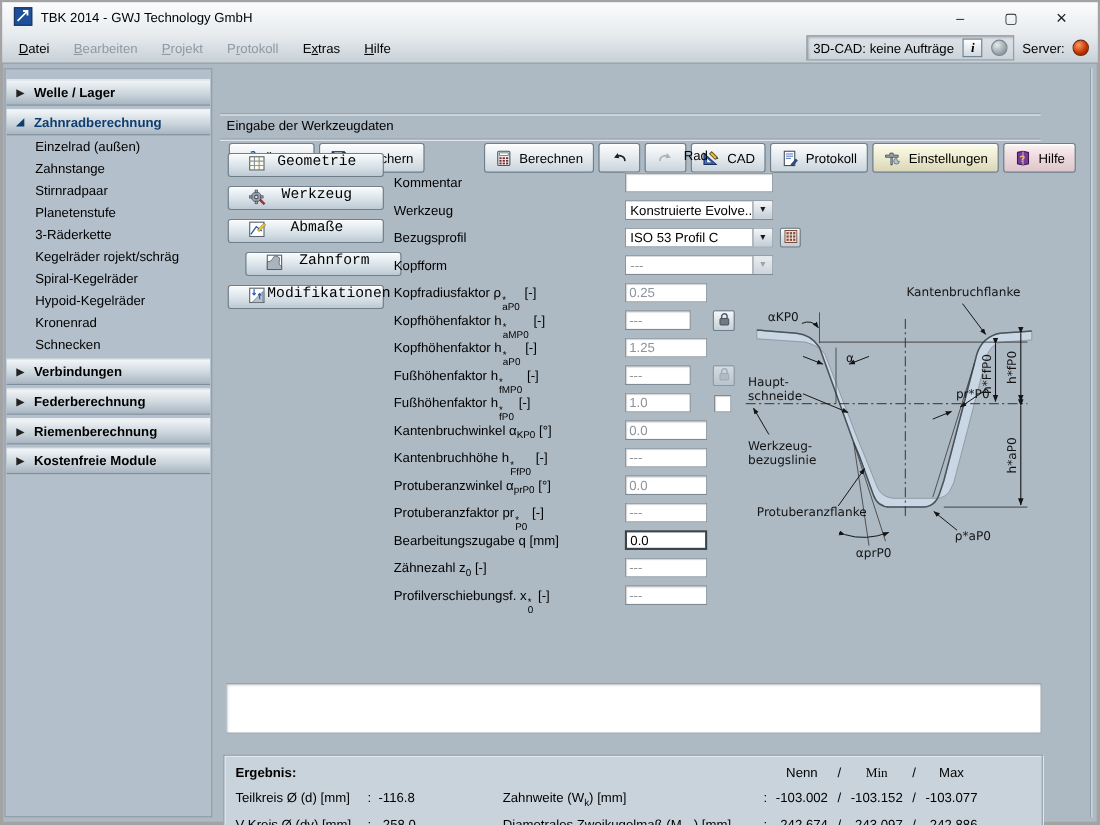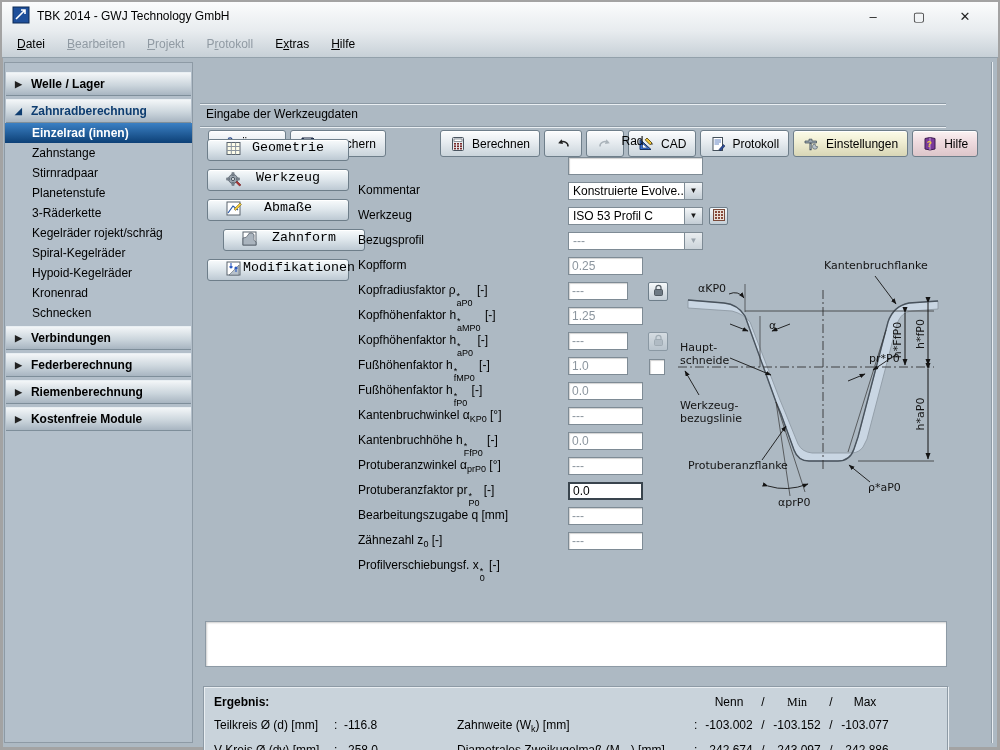--- a/index.html
+++ b/index.html
@@ -58,21 +58,21 @@
   .section-title{position:absolute;left:203px;top:107px;}
   .rad-header{position:absolute;left:565px;top:134px;width:135px;text-align:center;}
   
   .nav-btn{position:absolute;left:204px;width:142px;height:22px;display:flex;align-items:flex-start;
     background:linear-gradient(#f8fbfc,#e0e8ed 45%,#bdc9d3);
     border:1px solid #6e7e8a;border-radius:3px;box-shadow:inset 0 1px 0 #fff;
     padding:0 17px;box-sizing:border-box;font-family:Liberation Mono, monospace;}
   .nav-btn .icon{width:20px;display:inline-flex;}
   .nav-btn .lbl{flex:1;text-align:center;}
   
-  .flabel{position:absolute;left:355px;height:19px;line-height:19px;white-space:nowrap;margin-top:24px;}
+  .flabel{position:absolute;left:355px;height:19px;line-height:19px;white-space:nowrap;}
   .tinput{position:absolute;height:18px;box-sizing:border-box;background:#fff;
     border:1px solid #7e8b95;box-shadow:inset 1px 1px 1px rgba(0,0,0,.18);
     font:12px "Liberation Sans",sans-serif;padding:0 3px;color:#000;}
   .tinput.disabled{color:#8b959e;}
   .tinput.activef{border:2px solid #39444d;box-shadow:none;}
   .selectbox{position:absolute;height:18px;box-sizing:border-box;background:#fff;
     border:1px solid #7e8b95;display:flex;}
   .selectbox .val{flex:1;padding:1px 4px;white-space:nowrap;overflow:hidden;}
   .selectbox .arrow{width:17px;background:linear-gradient(#f3f6f8,#c3cdd5);
     border-left:1px solid #7e8b95;text-align:center;font-size:8px;line-height:16px;color:#1a1a1a;}
@@ -117,33 +117,42 @@
 
   <div class="menubar">
     <div id="menu-items" style="display:flex">
         <span class="menu-item"><span class="u">D</span>atei</span>
         <span class="menu-item disabled"><span class="u">B</span>earbeiten</span>
         <span class="menu-item disabled"><span class="u">P</span>rojekt</span>
         <span class="menu-item disabled">P<span class="u">r</span>otokoll</span>
         <span class="menu-item">E<span class="u">x</span>tras</span>
         <span class="menu-item"><span class="u">H</span>ilfe</span>
       </div>
+    <div class="menu-right">
+      <div class="cad-box">
+        <span>3D-CAD: keine Aufträge</span>
+        <button class="info-btn">i</button>
+        <span class="led gray"></span>
+      </div>
+      <span>Server:</span>
+      <span class="led red"></span>
+    </div>
   </div>
 
   <div class="app">
     <div class="sidebar" id="sidebar">
         <div class="side-header">
           <span class="tri">▶</span>
           <span>Welle / Lager</span>
         </div>
         <div class="side-header expanded">
           <span class="tri">◢</span>
           <span>Zahnradberechnung</span>
         </div>
-        <div class="side-item selected">Einzelrad (innen)</div>
+        <div class="side-item">Einzelrad (außen)</div>
         <div class="side-item">Zahnstange</div>
         <div class="side-item">Stirnradpaar</div>
         <div class="side-item">Planetenstufe</div>
         <div class="side-item">3-Räderkette</div>
         <div class="side-item">Kegelräder rojekt/schräg</div>
         <div class="side-item">Spiral-Kegelräder</div>
         <div class="side-item">Hypoid-Kegelräder</div>
         <div class="side-item">Kronenrad</div>
         <div class="side-item">Schnecken</div>
         <div class="side-header">

